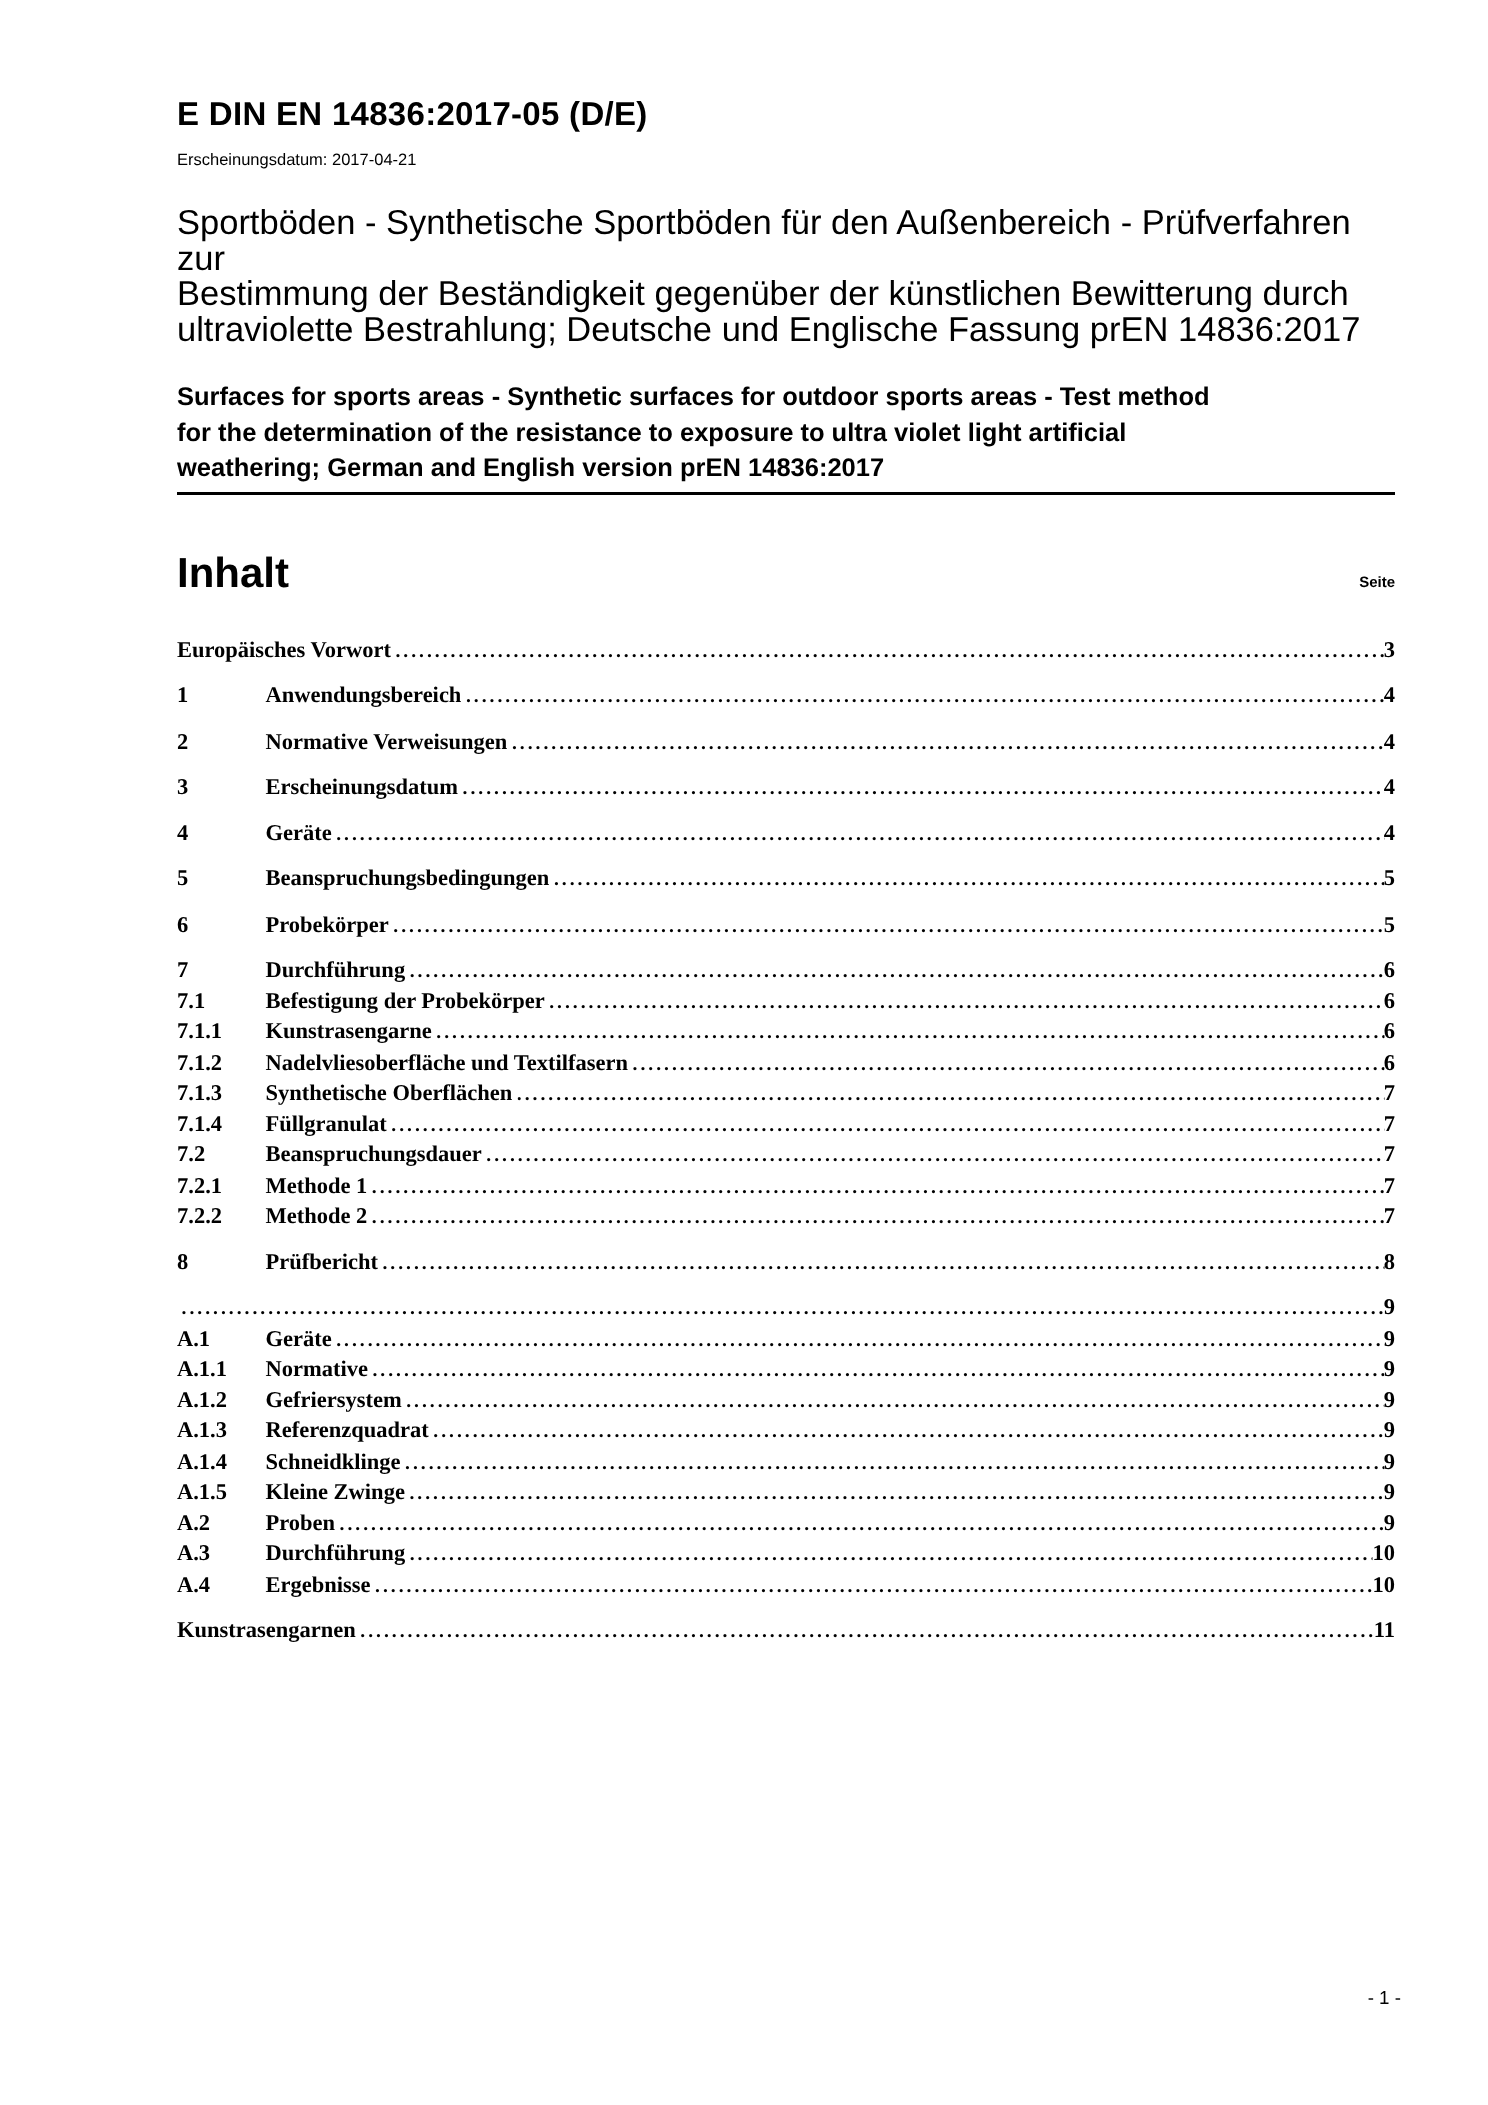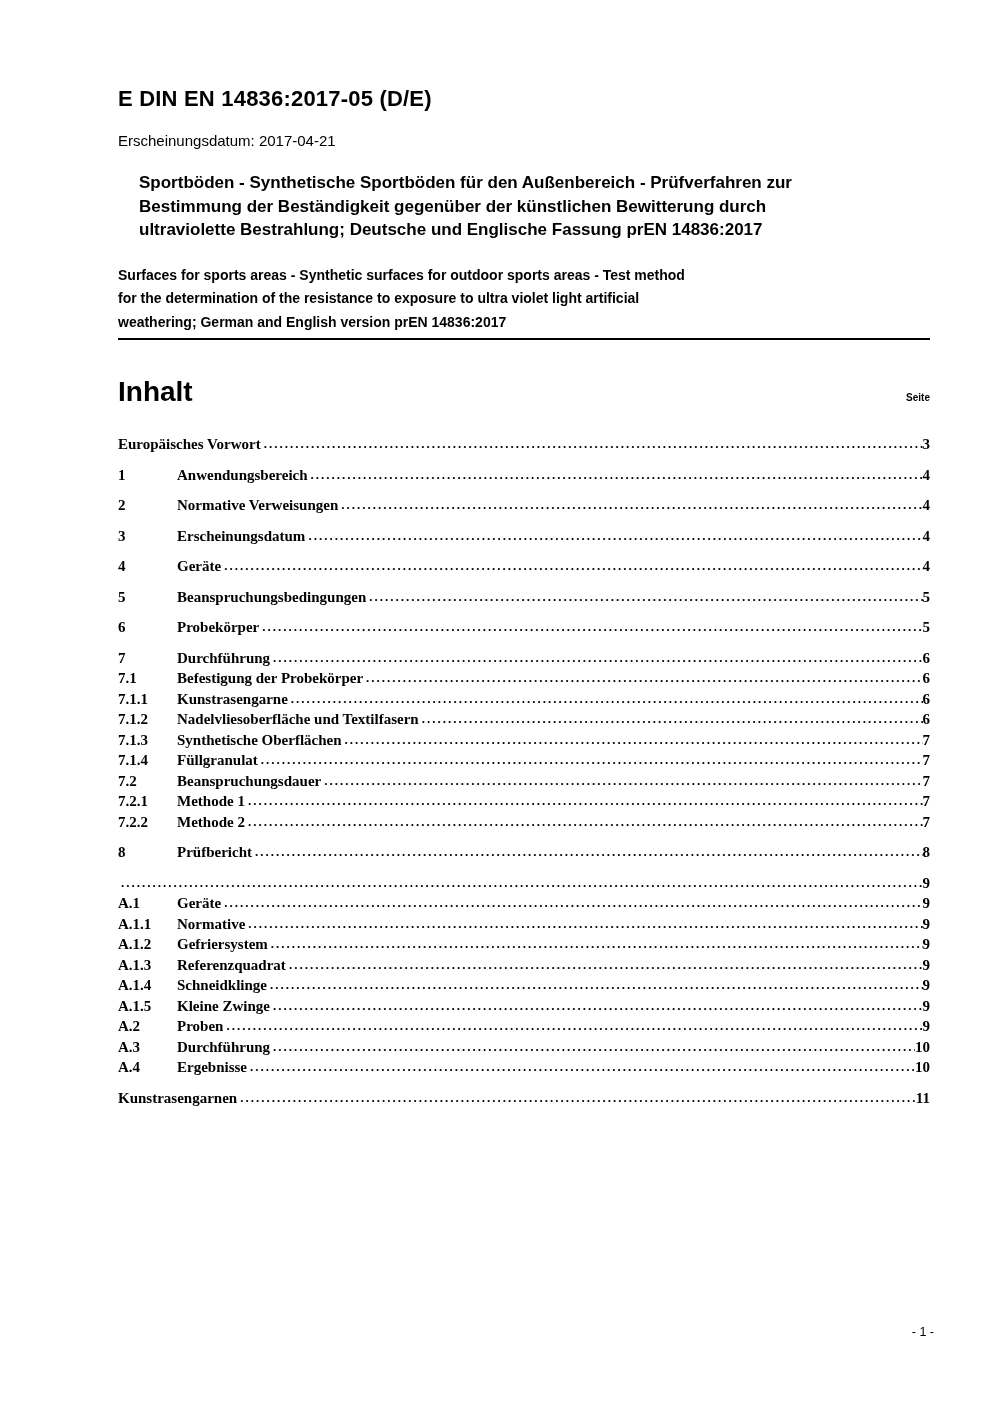--- a/index.html
+++ b/index.html
@@ -10,45 +10,44 @@
     position: relative;
     font-family: "Liberation Sans", sans-serif;
     color: #000;
     overflow: hidden;
   }
   .page {
     position: absolute;
     top: 0; left: 0;
     width: 992px;
     height: 1369px;
-    padding: 86px 62px 0 118px;
+    padding: 63px 62px 0 118px;
   }
   .doc-number {
     font-size: 22px;
     line-height: 26px;
     font-weight: 700;
     letter-spacing: 0.2px;
   }
   .pub-date {
-    margin-top: 20px;
-    font-size: 15px;
+    margin-top: 9px;
+    font-size: 11px;
     line-height: 18px;
     font-weight: 400;
   }
   .title-de {
     margin-top: 21px;
-    font-size: 17px;
+    font-size: 23px;
     line-height: 23.5px;
-    font-weight: 700;
+    font-weight: 400;
     white-space: pre-line;
-    margin-left: 21px;
   }
   .title-en {
     margin-top: 22px;
-    font-size: 14px;
+    font-size: 17px;
     line-height: 23.5px;
     font-weight: 700;
     white-space: pre-line;
   }
   .rule {
     margin-top: 4px;
     border: none;
     border-top: 2px solid #000;
     width: 100%;
   }

